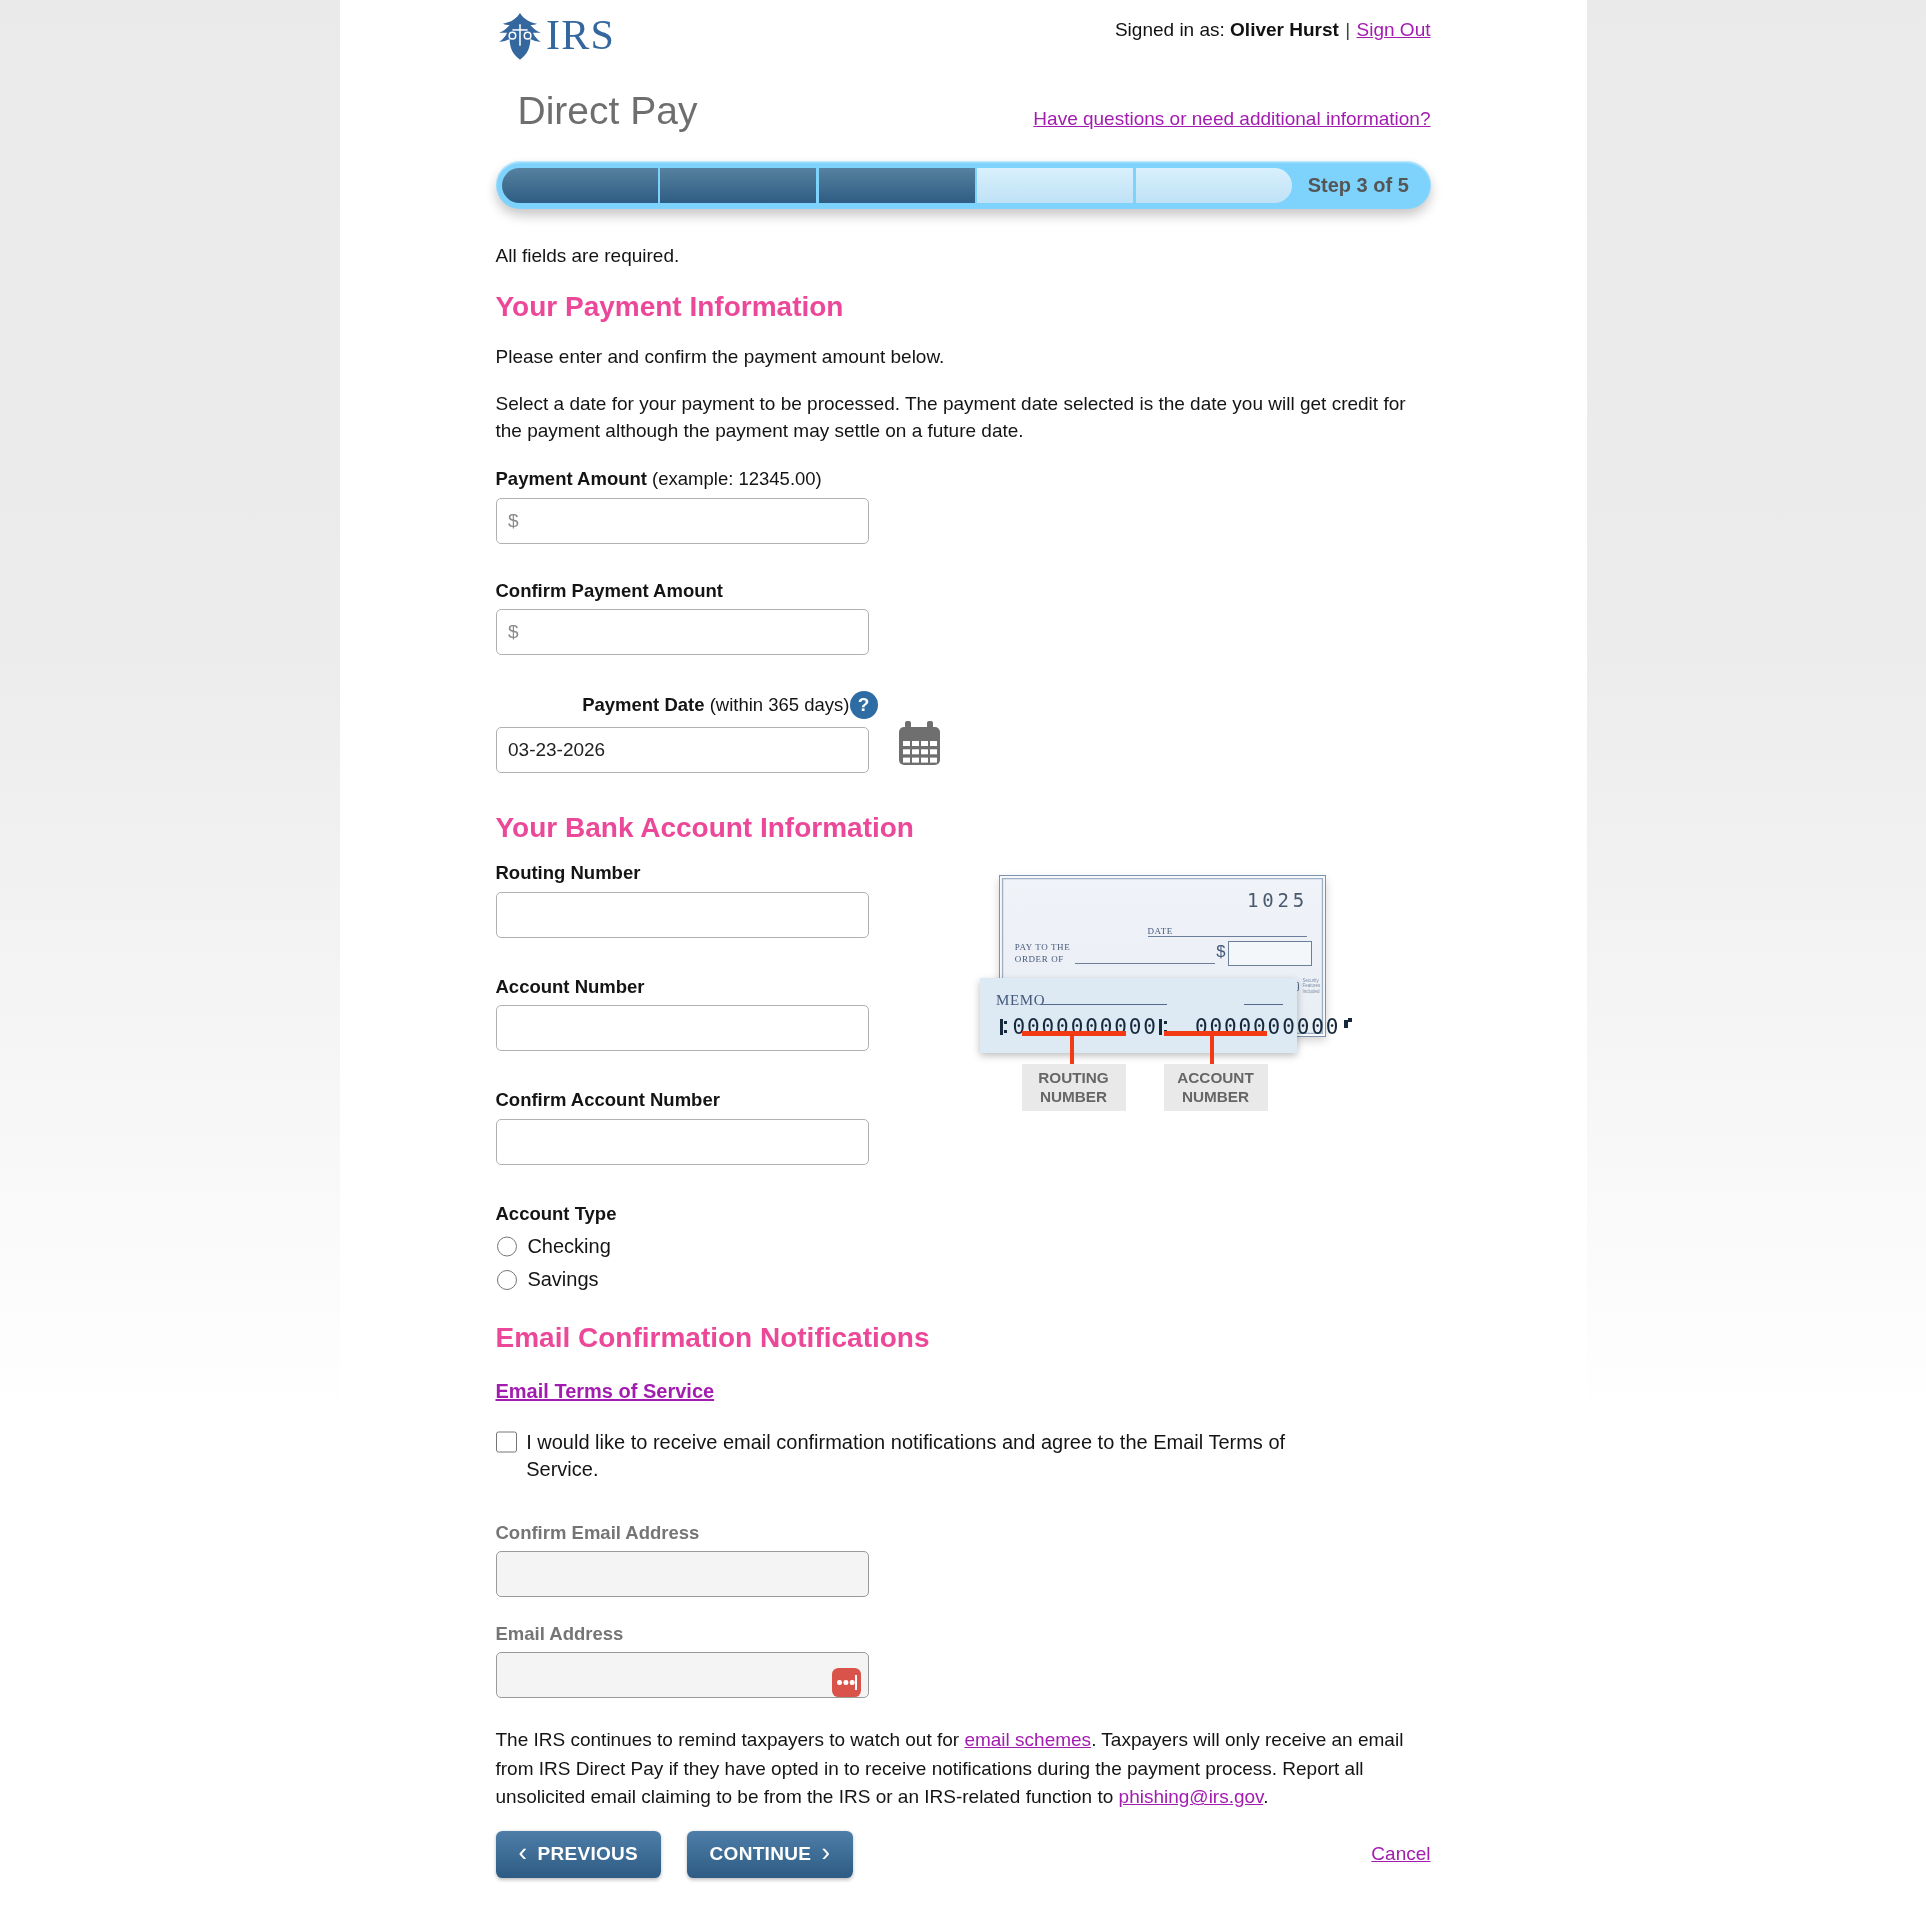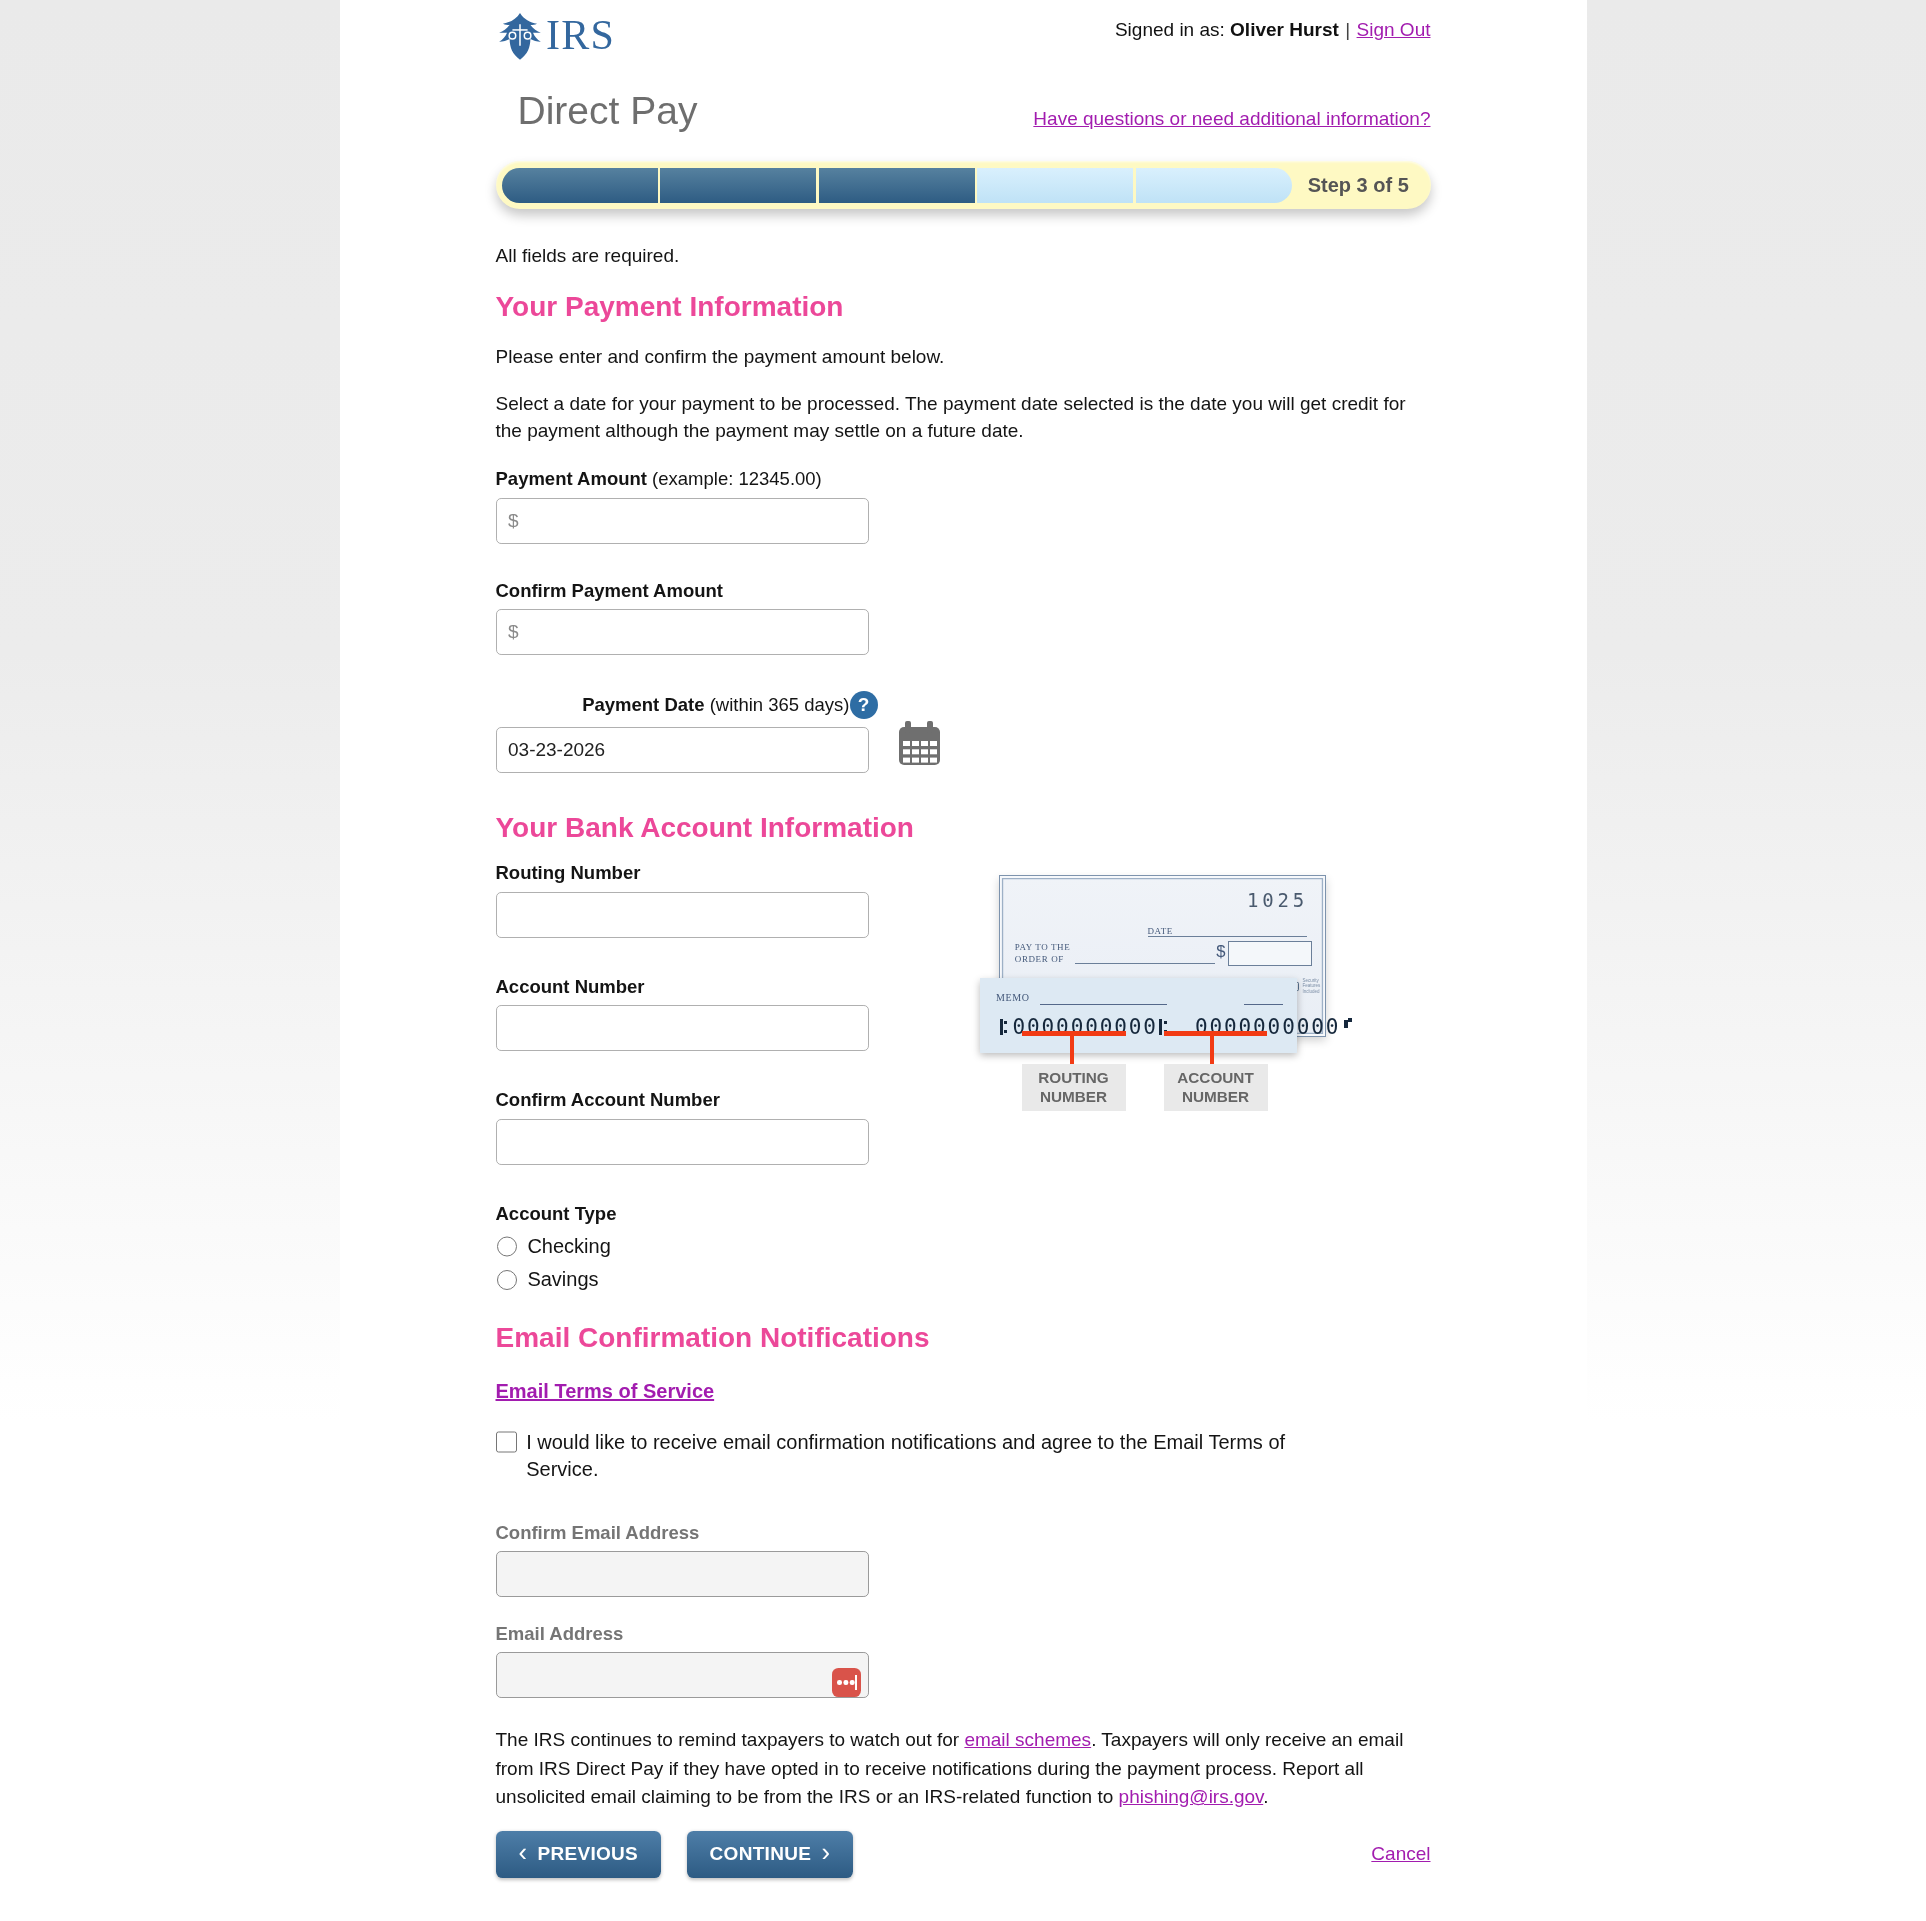--- a/index.html
+++ b/index.html
@@ -14,21 +14,21 @@
   .logo{display:flex;align-items:center;}
   .logo-text{font-family:"Liberation Serif",serif;font-size:42px;color:#33679e;letter-spacing:1.3px;margin-left:2.5px;margin-top:-2.5px;}
   .signedin{font-size:19px;margin-top:9px;color:#111;}
   .signedin b{font-weight:bold;}
   .sep{color:#444;margin:0 6.4px;}
   
   .title-row{display:flex;justify-content:space-between;align-items:flex-end;margin-top:29px;margin-left:22px;}
   .page-title{font-size:39px;color:#6e6e6e;line-height:1;}
   .help-link{font-size:19px;}
   
-  .track{position:relative;margin-top:31px;height:48px;border-radius:25.5px;background:#fef9c3;
+  .track{position:relative;margin-top:31px;height:48px;border-radius:25.5px;background:#7dd3fc;
     box-shadow:0 6.4px 11.5px rgba(0,0,0,.22), inset 0 1.3px 1.9px rgba(255,255,255,.6);}
   .segments{position:absolute;left:6.4px;top:6.4px;bottom:6.4px;width:790px;display:flex;gap:2.5px;}
   .seg{flex:1;}
   .seg.done{background:linear-gradient(#56819f,#2e5c83);}
   .seg.todo{background:linear-gradient(#d9f0fd,#bfe2f6);}
   .seg:first-child{border-radius:18px 0 0 18px;}
   .seg:last-child{border-radius:0 18px 18px 0;}
   .step-label{position:absolute;right:21.7px;top:0;height:48px;display:flex;align-items:center;
     font-size:20px;font-weight:bold;color:#555;}
   
@@ -76,21 +76,21 @@
   .dollar-sign{position:absolute;top:66px;right:99px;font-size:16.6px;color:#44597a;}
   .dollars-line{position:absolute;top:116px;left:15.3px;width:224px;border-bottom:0.6px solid #6b7f99;}
   .dollars-label{position:absolute;top:104px;left:243px;font-size:9.6px;letter-spacing:0.6px;}
   .lock-icon{position:absolute;top:106px;left:288px;width:9px;height:7px;border:1.3px solid #56718e;border-radius:1.3px;}
   .lock-icon::before{content:"";position:absolute;left:0.6px;top:-4.5px;width:3.8px;height:3.8px;
     border:1.3px solid #56718e;border-bottom:none;border-radius:2.5px 2.5px 0 0;}
   .sec-note{position:absolute;top:102px;left:303px;width:21.7px;font-size:4.5px;color:#7c8ea6;line-height:1.2;}
   .memo-strip{position:absolute;left:-19px;top:111px;width:317px;height:75px;background:#dde9f3;
     box-shadow:0 3.2px 7.6px rgba(0,0,0,.28);z-index:2;}
   .memo-row{position:absolute;top:14px;left:16.6px;font-family:"Liberation Serif",serif;
-    font-size:10px;letter-spacing:0.6px;color:#44597a;}
+    font-size:15px;letter-spacing:0.6px;color:#44597a;}
   .memo-line{position:absolute;top:25.5px;left:60px;width:127px;border-bottom:0.6px solid #54688a;}
   .memo-line2{position:absolute;top:25.5px;left:264px;width:39px;border-bottom:0.6px solid #54688a;}
   .micr-row{position:absolute;top:37px;left:19px;display:flex;align-items:center;
     font-family:"DejaVu Sans Mono",monospace;font-size:21px;letter-spacing:1.9px;color:#16283c;}
   .micr-sym{display:inline-block;width:7.6px;height:19px;position:relative;margin:0 5.1px 0 1.3px;}
   .micr-sym::before{content:"";position:absolute;left:0;top:1.3px;bottom:1.3px;width:3.2px;background:#16283c;}
   .micr-sym::after{content:"";position:absolute;right:0;top:3.2px;width:3.2px;height:3.2px;background:#16283c;box-shadow:0 9px 0 #16283c;}
   .micr-gap{width:23px;}
   .micr-end{display:inline-block;width:7.6px;height:19px;position:relative;margin-left:3.8px;}
   .micr-end::before{content:"";position:absolute;left:0;top:2.5px;width:3.8px;height:7.6px;background:#16283c;}

